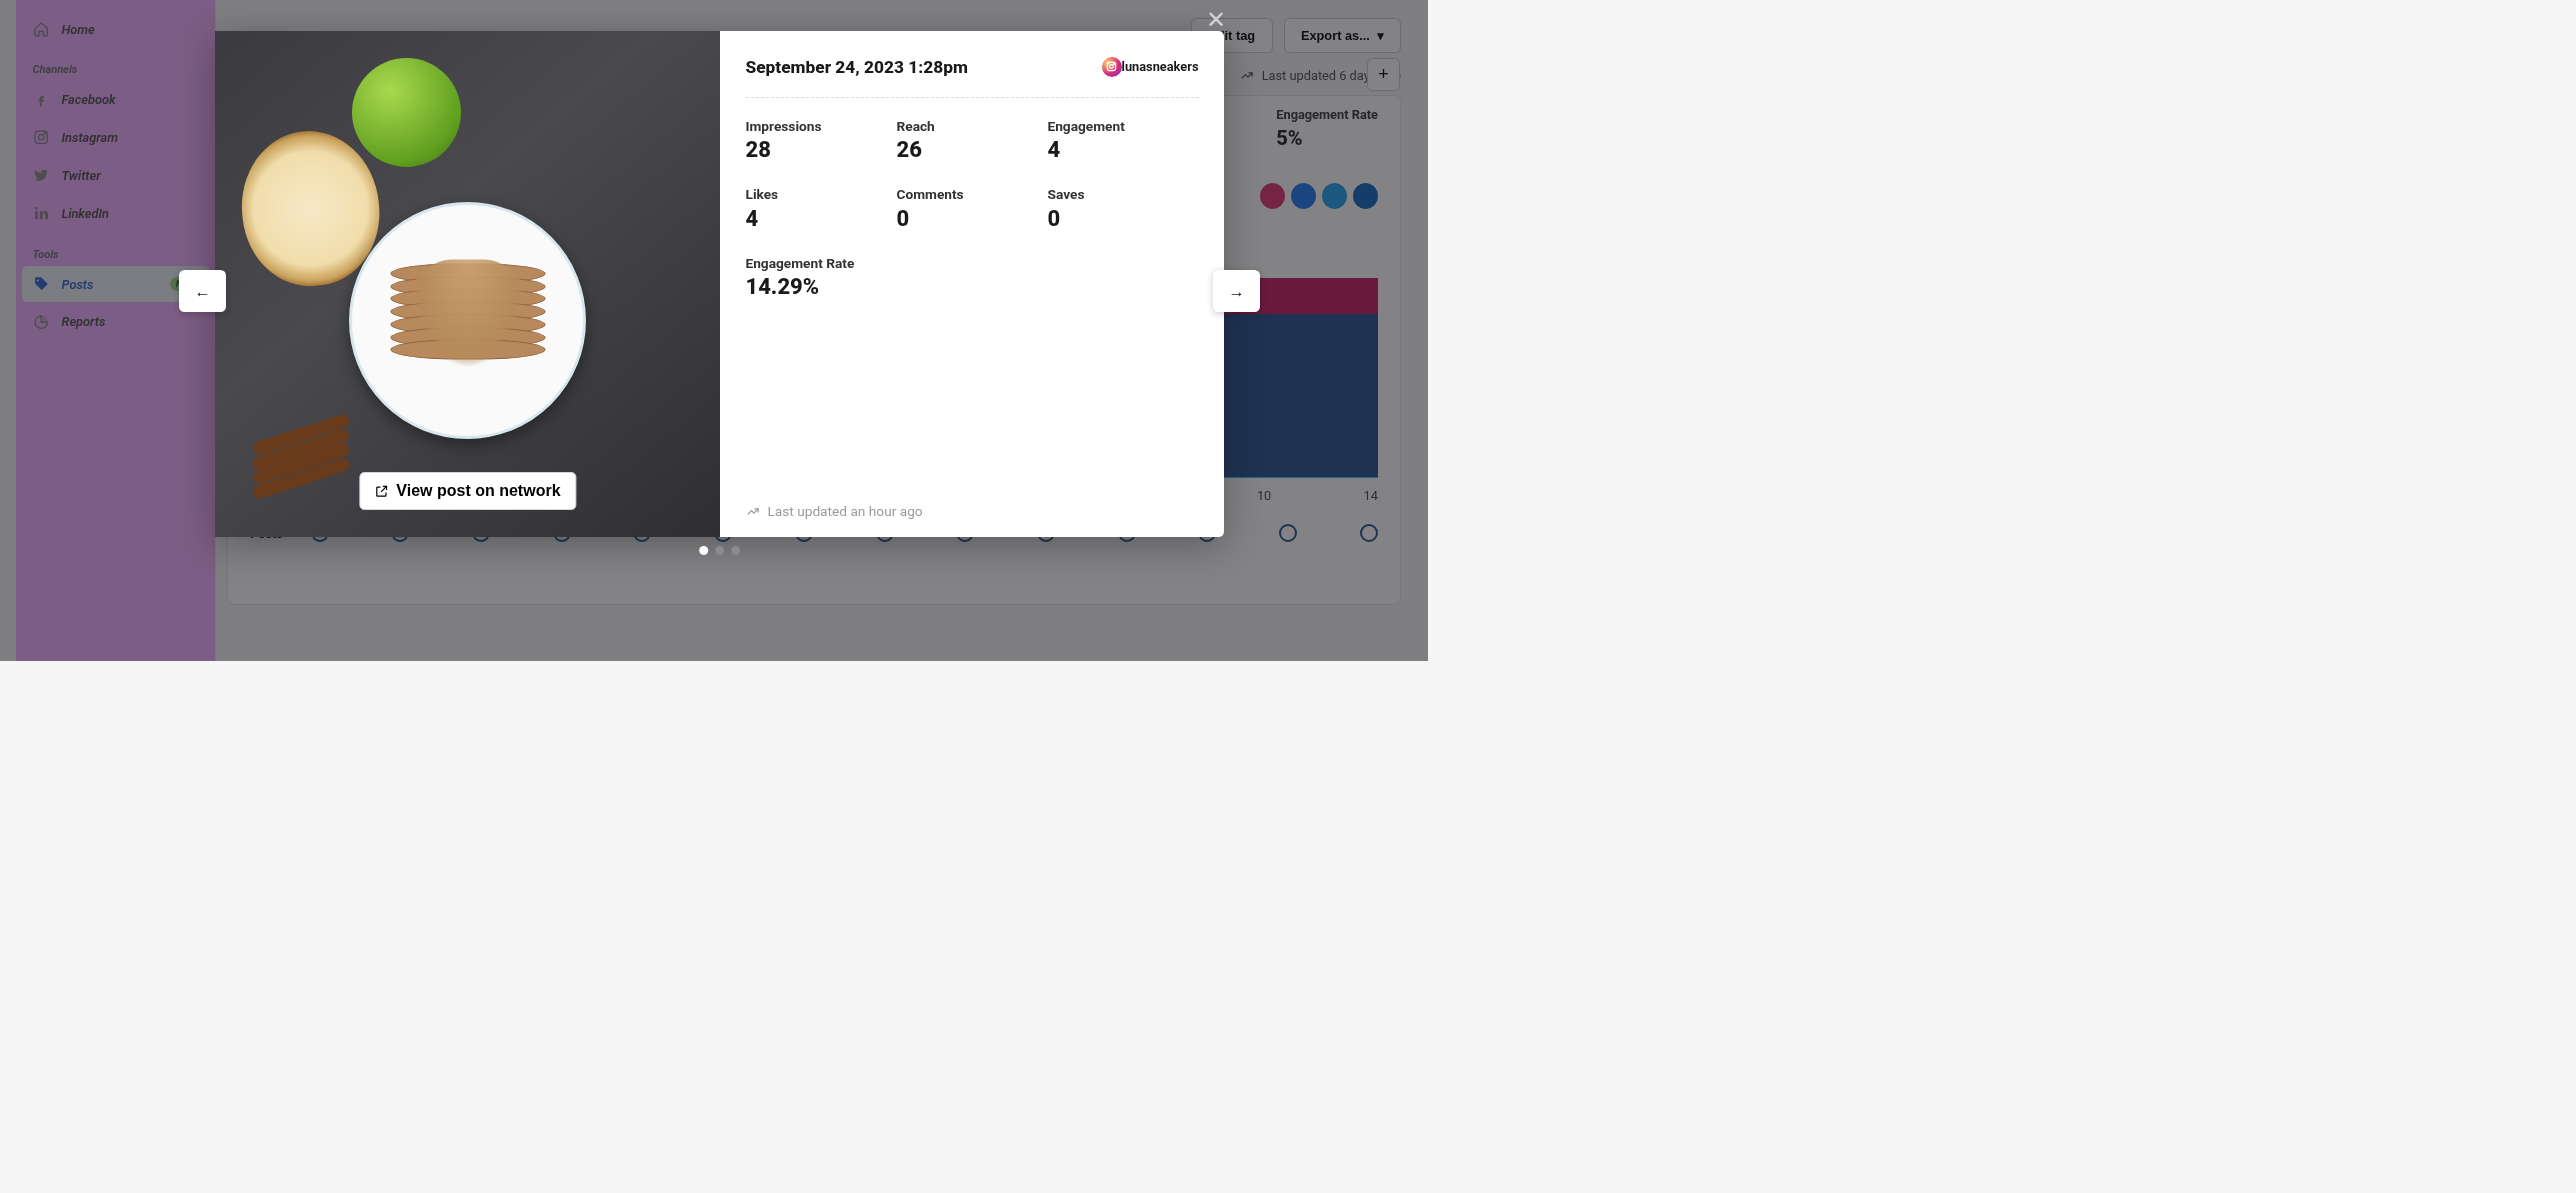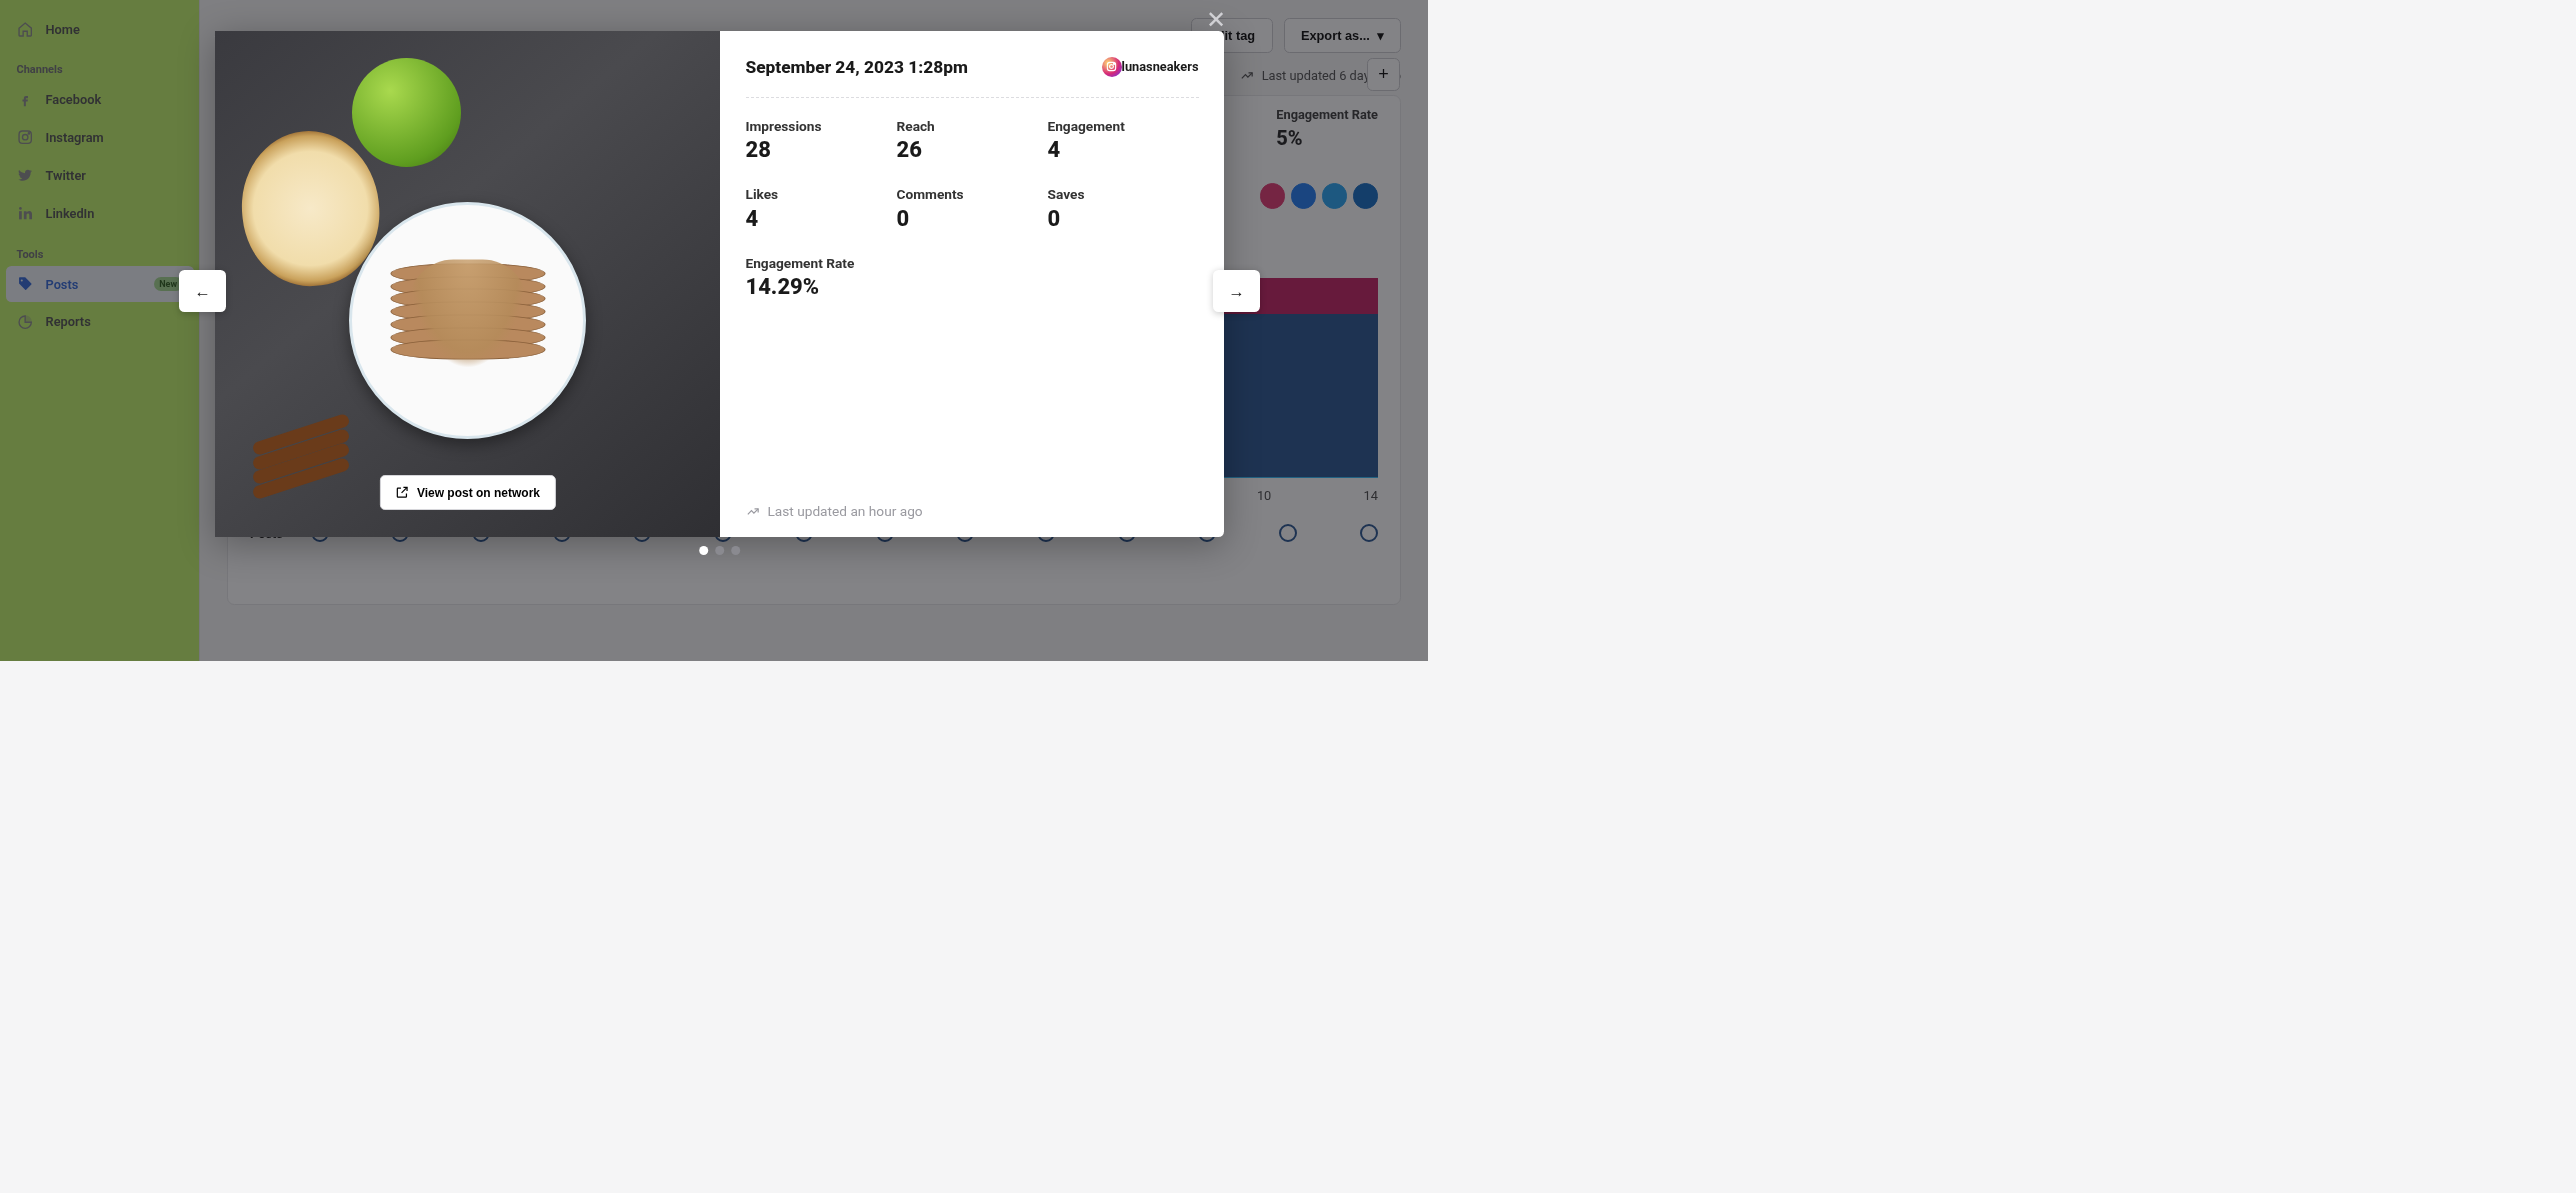--- a/index.html
+++ b/index.html
@@ -9,26 +9,27 @@
   color: #1a1a1a;
   font-size: 12.8px;
   overflow: hidden;
   width: 1428px;
   height: 661px;
   position: relative;
 }
 
 .sidebar {
   position: absolute;
-  left: 0; top: 0;
+  left: 16px; top: 0;
   width: 200px;
   height: 100%;
-  background: #bef264;
+  background: #f0abfc;
   border-right: 0.9px solid #e5e5e7;
   padding: 11px 5.5px;
+  font-style: italic;
 }
 .sb-item {
   display: flex;
   align-items: center;
   gap: 11px;
   padding: 9px 11px;
   border-radius: 5.5px;
   color: #4a4a4a;
   font-weight: 600;
   cursor: pointer;
@@ -210,21 +211,21 @@
   width:100px;height:73px;
 }
 .stick{ position:absolute; width:100px;height:12.8px;background:#6a3b1a;border-radius:6.4px;}
 .stick.s1{top:0;transform:rotate(-18deg);}
 .stick.s2{top:14.6px;transform:rotate(-18deg);}
 .stick.s3{top:29px;transform:rotate(-18deg);}
 .stick.s4{top:44px;transform:rotate(-18deg);}
 .view-btn{
   position:absolute; bottom:27px; left:50%; transform:translateX(-50%);
   background:#fff; border:0.9px solid #d6d6da; border-radius:5px;
-  padding:9px 14.6px; font-weight:700; font-size:12px;
+  padding:9px 14.6px; font-weight:700; font-size:16px;
   display:flex;align-items:center;gap:7.3px;cursor:pointer;
 }
 .carousel-dots{
   position:absolute; left:50%; transform:translateX(-50%);
   bottom:-18px;
   display:flex;gap:7.3px;
   z-index:65;
 }
 .dot{width:9px;height:9px;border-radius:50%;background:#8a8a90;}
 .dot.active{background:#fff;}

